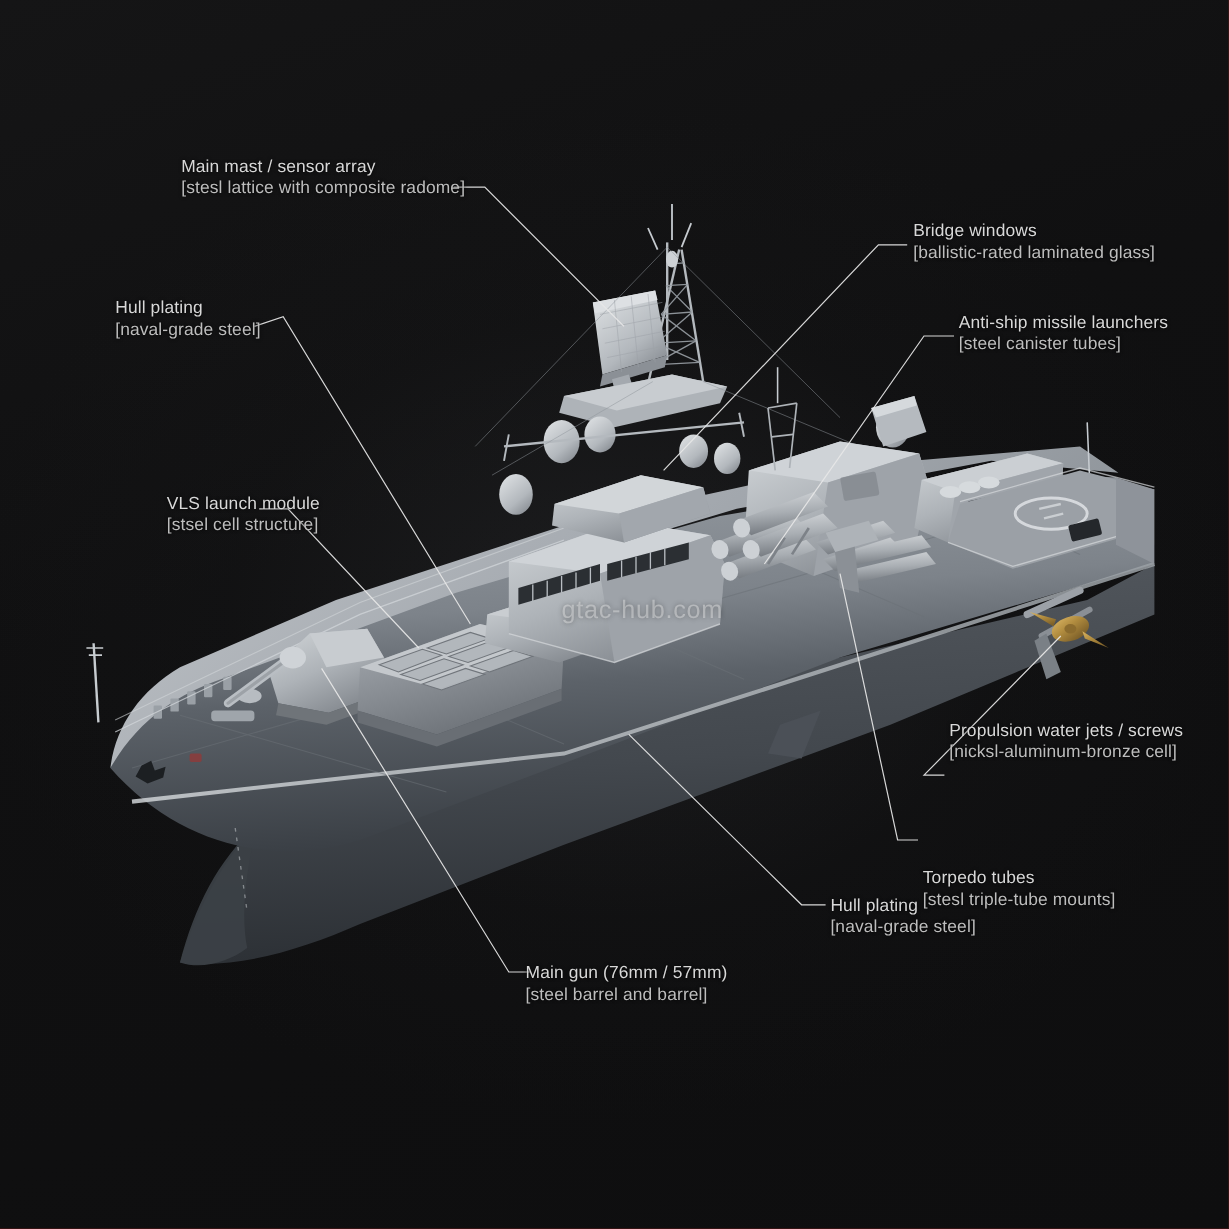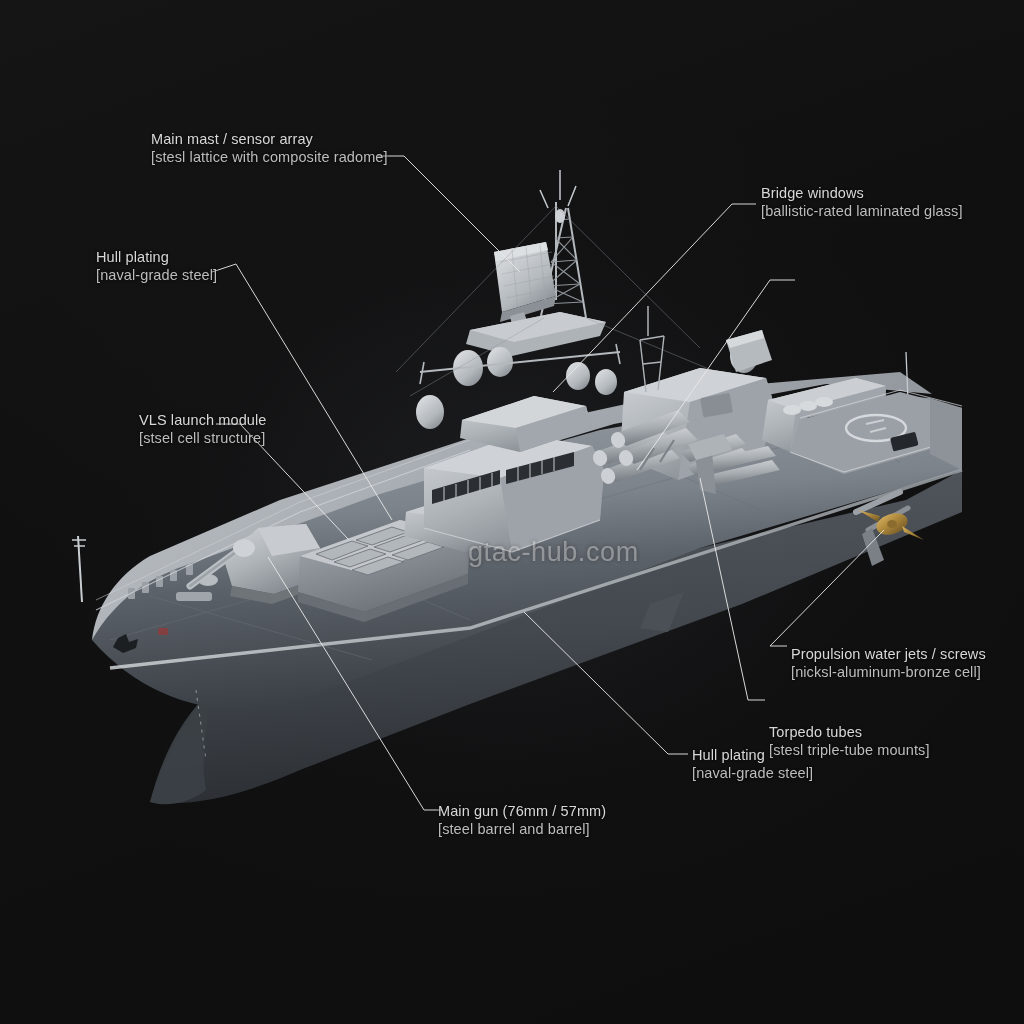--- a/index.html
+++ b/index.html
@@ -23,25 +23,24 @@
     font-size:14.5px;
     line-height:17.5px;
     letter-spacing:0.1px;
     white-space:nowrap;
     text-shadow:0 0 3px rgba(0,0,0,0.9);
   }
   .callout .sub{color:#bdbdbd;}
   .callout.right{text-align:left;}
   #watermark{
     position:absolute;left:468px;top:497px;
-    font-size:27px;color:rgba(235,235,235,0.42);
+    font-size:21px;color:rgba(235,235,235,0.42);
     letter-spacing:0.6px;
     text-shadow:0 0 4px rgba(0,0,0,0.35);
     pointer-events:none;
-    margin-top:40px;
   }
 </style>
 </head>
 <body>
 
 <div id="stage">
 
   <div id="bg-vignette"></div>
 
   <svg id="ship-layer" viewBox="0 0 1024 1024">
@@ -400,22 +399,26 @@
   <div class="callout" style="left:95px;top:412px;margin-left:44px;">
     <div>VLS launch module</div>
     <div class="sub">[stsel cell structure]</div>
   </div>
 
   <div class="callout right" style="left:761px;top:185px;">
     <div>Bridge windows</div>
     <div class="sub">[ballistic-rated laminated glass]</div>
   </div>
 
-
-  <div class="callout right" style="left:791px;top:646px;">
+  <div class="callout right" style="left:799px;top:261px;">
+    <div>Anti-ship missile launchers</div>
+    <div class="sub">[steel canister tubes]</div>
+  </div>
+
+  <div class="callout right" style="left:791px;top:601px;">
     <div>Propulsion water jets / screws</div>
     <div class="sub">[nicksl-aluminum-bronze cell]</div>
   </div>
 
   <div class="callout right" style="left:769px;top:724px;">
     <div>Torpedo tubes</div>
     <div class="sub">[stesl triple-tube mounts]</div>
   </div>
 
   <div class="callout right" style="left:692px;top:747px;">

